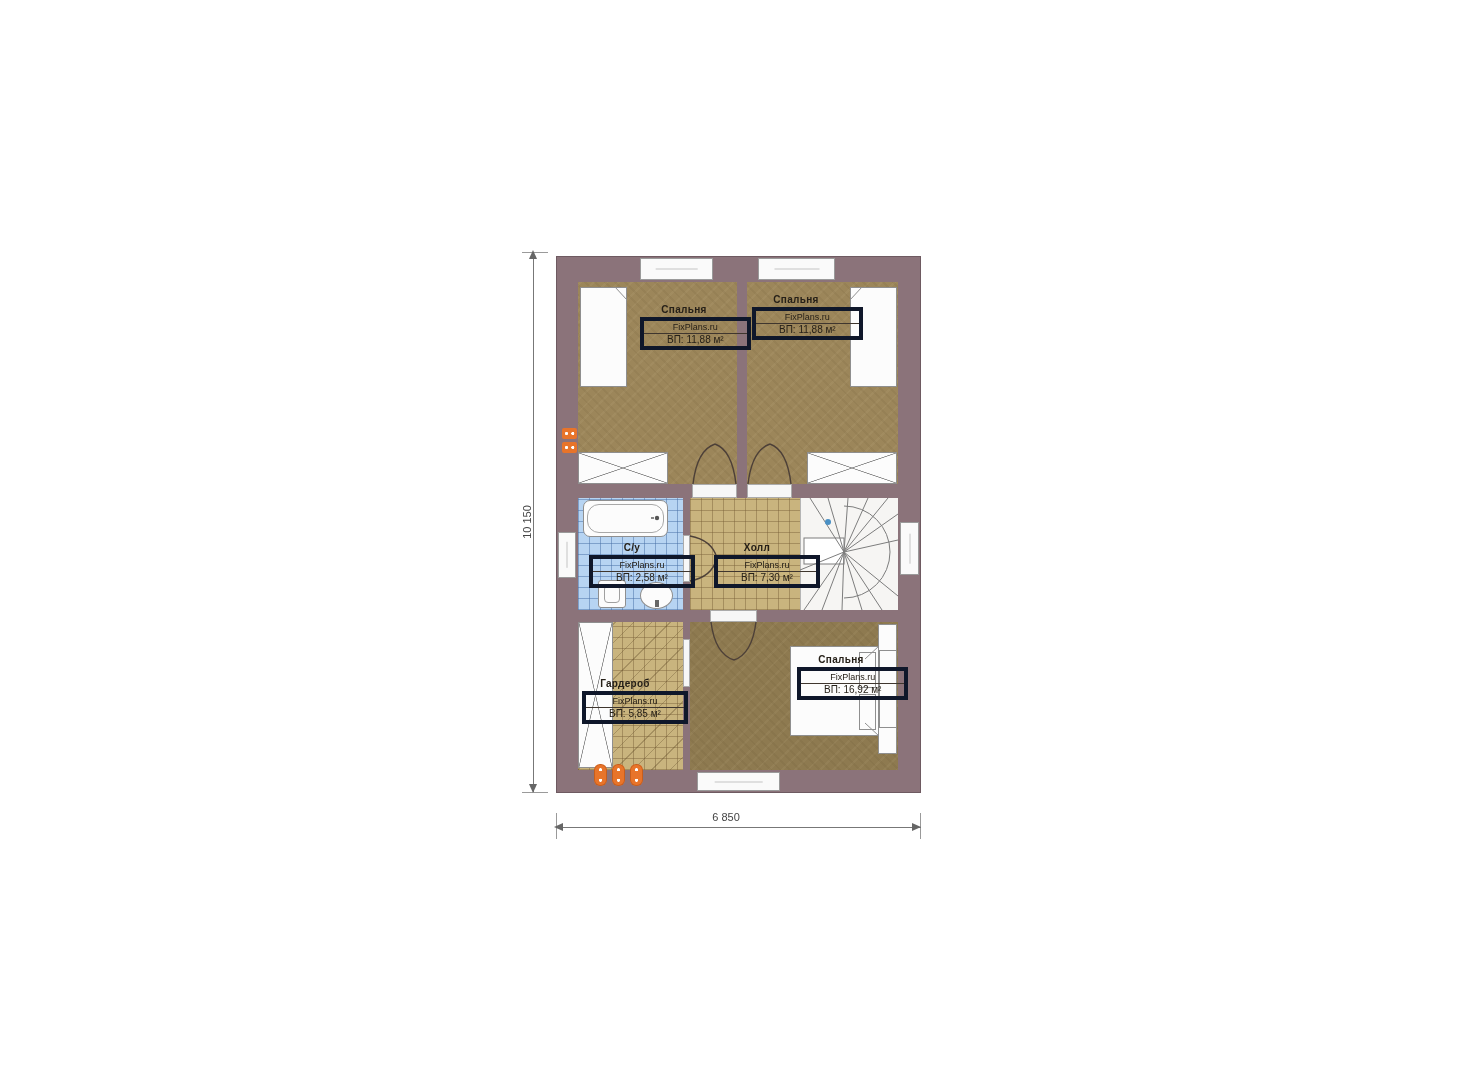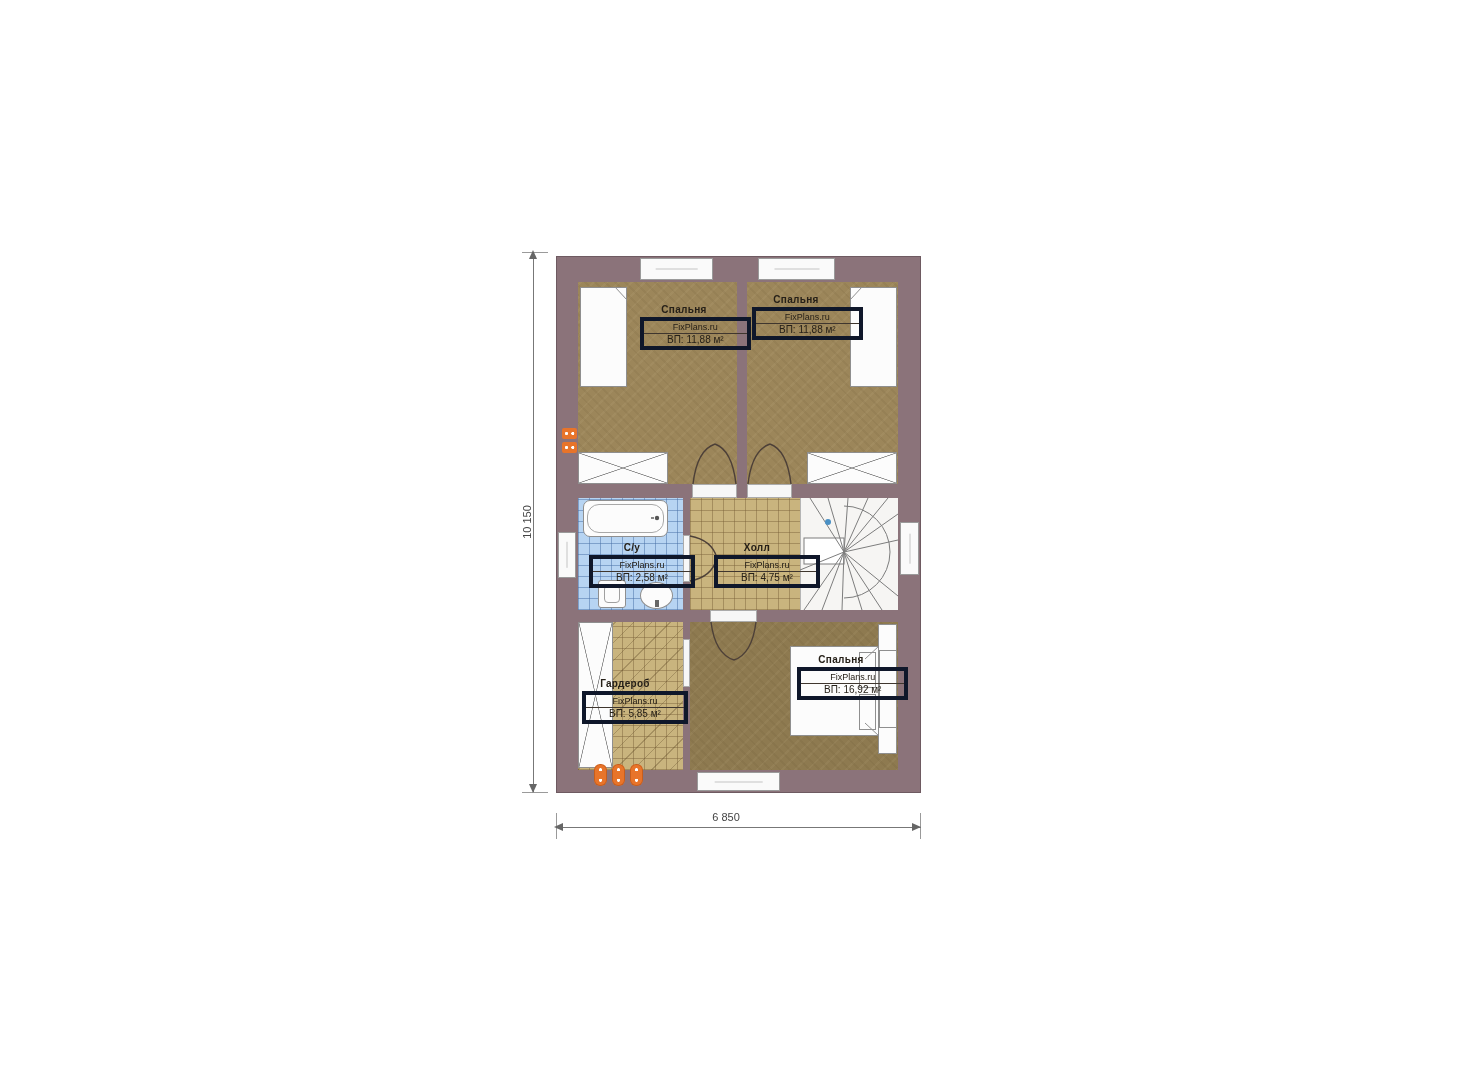--- a/index.html
+++ b/index.html
@@ -176,21 +176,21 @@
       <div class="room-name">С/у</div>
       <div class="lblbox">
         <div class="r1">FixPlans.ru</div>
         <div class="r2">ВП: 2,58 м²</div>
       </div>
     </div>
     <div class="room-label" style="left:158px;top:290px;width:86px;">
       <div class="room-name">Холл</div>
       <div class="lblbox">
         <div class="r1">FixPlans.ru</div>
-        <div class="r2">ВП: 4,75 м²</div>
+        <div class="r2">ВП: 7,30 м²</div>
       </div>
     </div>
     <div class="room-label" style="left:26px;top:426px;width:86px;">
       <div class="room-name">Гардероб</div>
       <div class="lblbox">
         <div class="r1">FixPlans.ru</div>
         <div class="r2">ВП: 5,85 м²</div>
       </div>
     </div>
     <div class="room-label" style="left:241px;top:402px;width:88px;">

